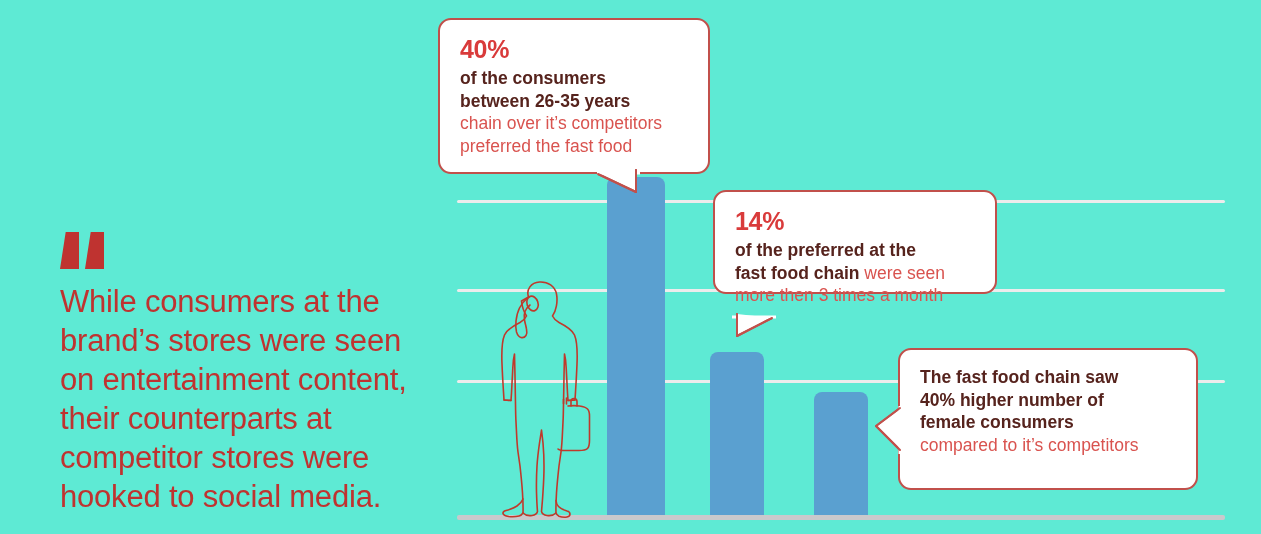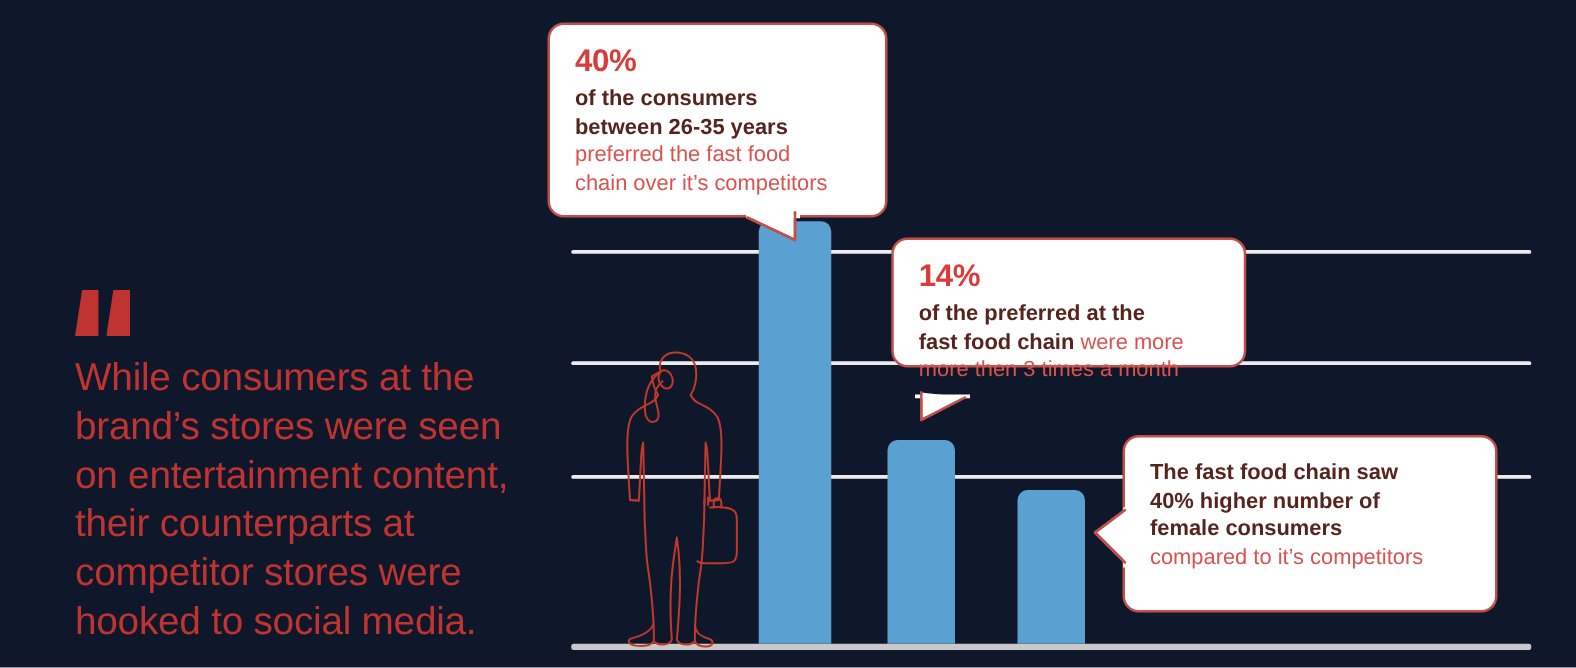--- a/index.html
+++ b/index.html
@@ -8,21 +8,21 @@
     background: #ffffff;
   }
   body {
     font-family: "Liberation Sans", sans-serif;
     -webkit-font-smoothing: antialiased;
   }
   #stage {
     position: relative;
     width: 1261px;
     height: 534px;
-    background: #0f172a;
+    background: #5eead4;
     overflow: hidden;
   }
 
   
   #quote-block {
     position: absolute;
     left: 60px;
     top: 232px;
     width: 390px;
   }
@@ -185,35 +185,35 @@
                C77 236.6 78 235.5 78 234 C78 232.5 77 231.5 75 231
                C71.5 230 68.5 228.5 66.5 226.5 C65 225 64.2 223 64 220.5"></path>
     </svg>
   </div>
 
   <div class="callout" id="callout-1">
     <div class="c-stat">40%</div>
     <div class="c-body">
       <div class="c-dark">of the consumers</div>
       <div class="c-dark">between 26-35 years</div>
+      <div class="c-light">chain over it’s competitors</div>
       <div class="c-light">preferred the fast food</div>
-      <div class="c-light">chain over it’s competitors</div>
     </div>
   </div>
   <svg class="tail" style="left:596px; top:168px;" width="64" height="30" viewBox="0 0 64 30">
     <path d="M2 6 L40 24 L40 2" fill="#ffffff" stroke="#c1504b" stroke-width="2" stroke-linejoin="round" stroke-linecap="round"></path>
     <path d="M1 5 L44 5" stroke="#ffffff" stroke-width="3"></path>
     <path d="M2 6 L40 24 L40 2" fill="none" stroke="#c1504b" stroke-width="2" stroke-linejoin="round" stroke-linecap="round"></path>
   </svg>
 
   <div class="callout" id="callout-2">
     <div class="c-stat">14%</div>
     <div class="c-body">
       <div class="c-dark">of the preferred at the</div>
-      <div><span class="c-dark">fast food chain</span><span class="c-light"> were more</span></div>
+      <div><span class="c-dark">fast food chain</span><span class="c-light"> were seen</span></div>
       <div class="c-light">more then 3 times a month</div>
     </div>
   </div>
   <svg class="tail" style="left:726px; top:312px;" width="60" height="30" viewBox="0 0 60 30">
     <path d="M46 6 L11 24 L11 2" fill="#ffffff" stroke="#c1504b" stroke-width="2" stroke-linejoin="round" stroke-linecap="round"></path>
     <path d="M6 5 L50 5" stroke="#ffffff" stroke-width="3"></path>
     <path d="M46 6 L11 24 L11 2" fill="none" stroke="#c1504b" stroke-width="2" stroke-linejoin="round" stroke-linecap="round"></path>
   </svg>
 
   <div class="callout" id="callout-3">

